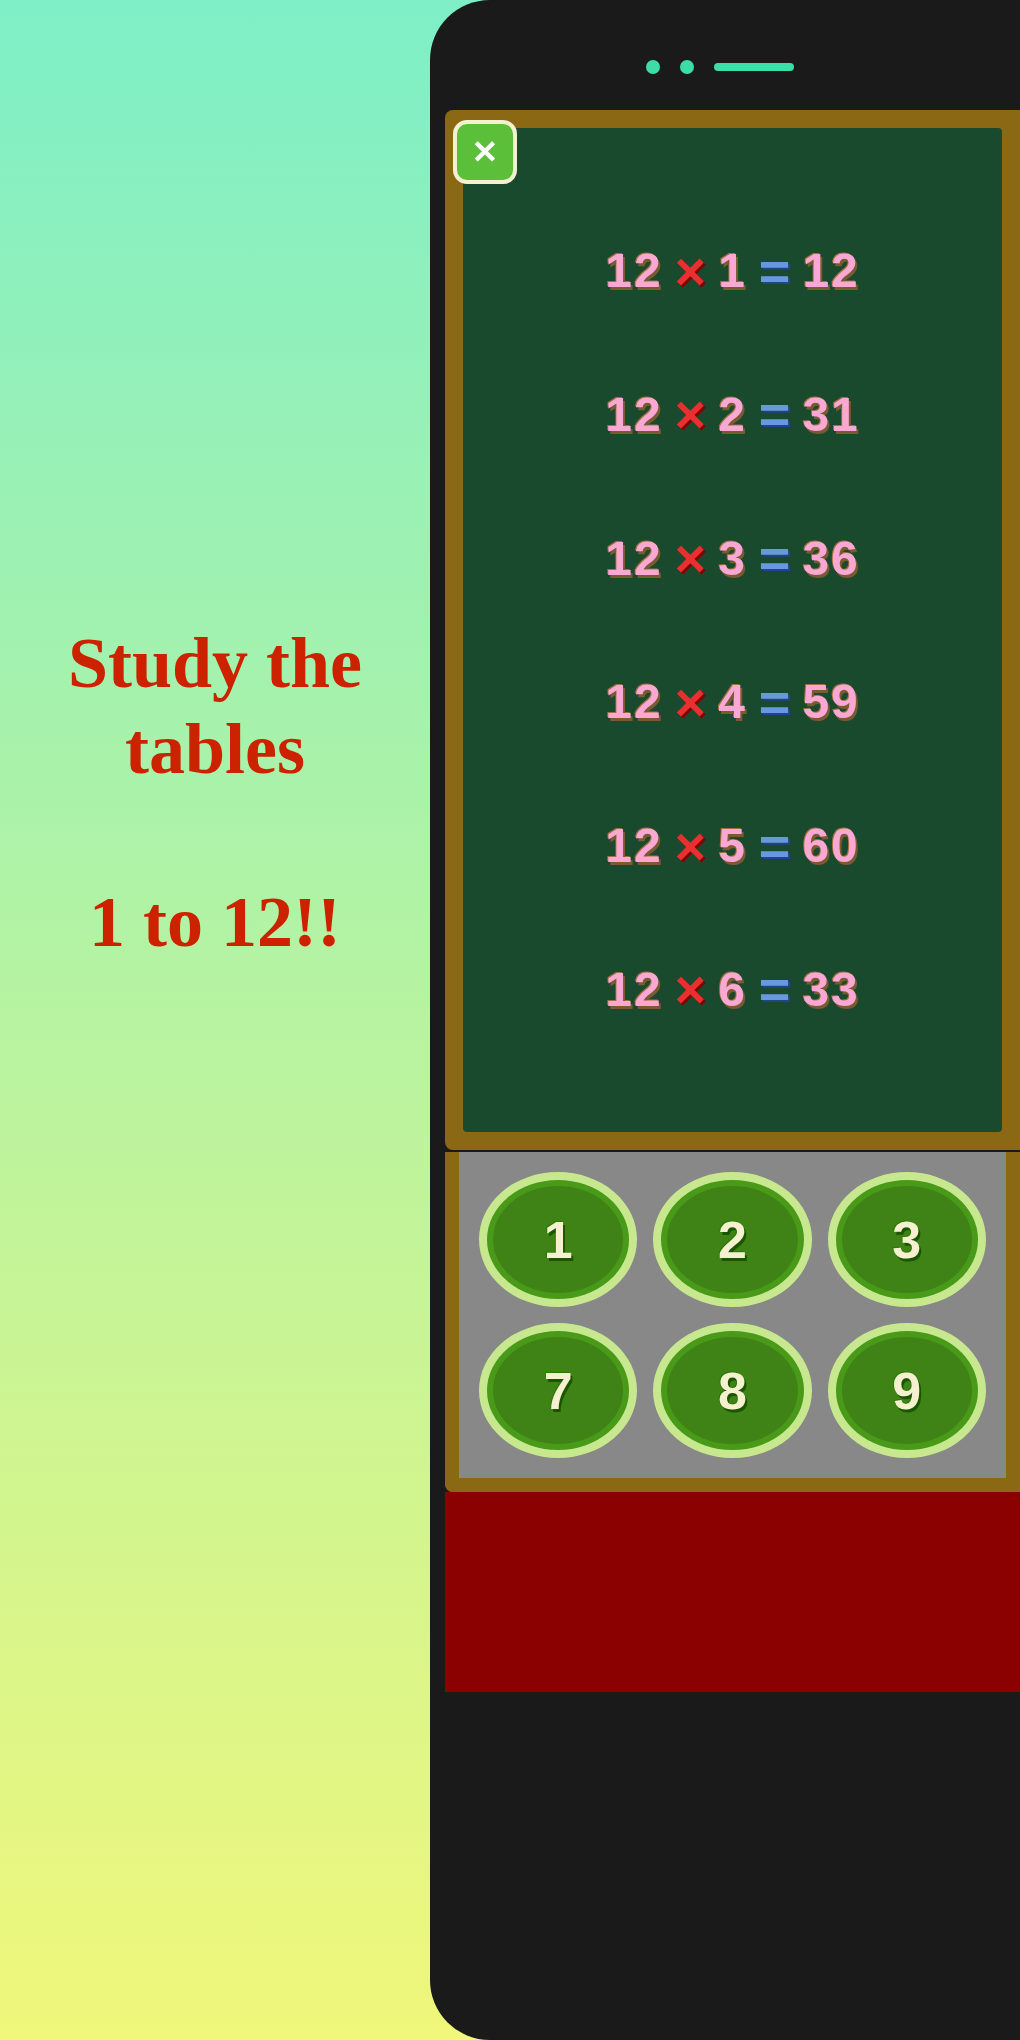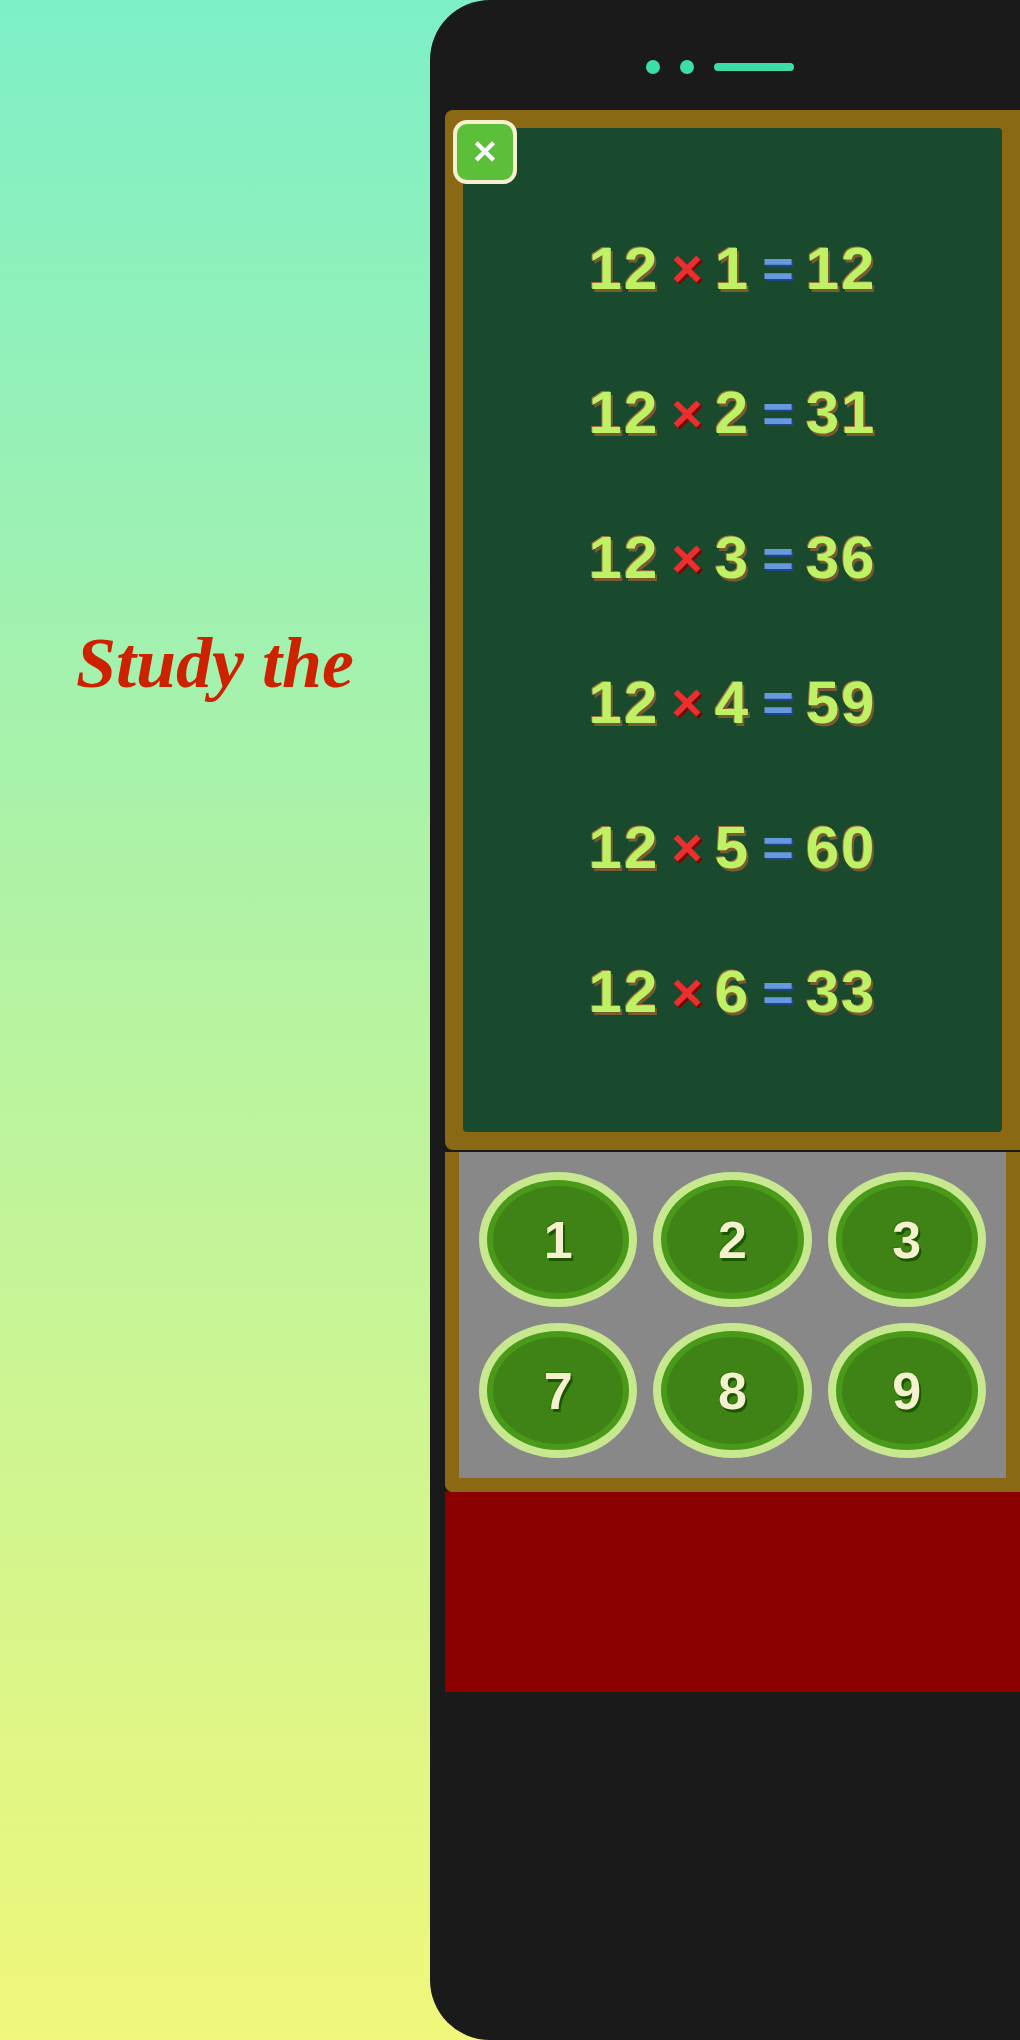--- a/index.html
+++ b/index.html
@@ -14,21 +14,20 @@
     }
 
     
     .left-text {
       position: absolute;
       left: 0;
       top: 600px;
       width: 430px;
       text-align: center;
       padding: 20px;
-      font-style: italic;
     }
 
     .left-text .main-text {
       font-size: 72px;
       font-weight: bold;
       color: #cc2200;
       line-height: 1.2;
       font-family: Georgia, 'Times New Roman', serif;
     }
 
@@ -118,23 +117,23 @@
 
     
     .mult-row {
       display: flex;
       align-items: center;
       justify-content: center;
       gap: 12px;
     }
 
     .num-text {
-      font-size: 60px;
-      font-weight: bold;
-      color: #bef264;
+      font-size: 48px;
+      font-weight: bold;
+      color: #f9a8d4;
       text-shadow: 2px 3px 0px #7a5a30, -1px -1px 0px #a07040;
       font-family: Impact, Arial Black, sans-serif;
       letter-spacing: 2px;
     }
 
     .times-sign {
       font-size: 54px;
       font-weight: bold;
       color: #e83030;
       text-shadow: 2px 2px 0px #800000;
@@ -210,22 +209,23 @@
   <div class="status-dot"></div>
   <div class="status-dot"></div>
   <div class="status-pill"></div>
 </div>
 
 <div class="phone-frame"></div>
 
 <div class="left-text">
   <div class="main-text">
     <span>Study the</span><br>
+    <span>tables</span><br>
     <br>
-    <br>
+    <span>1 to 12!!</span>
   </div>
 </div>
 
 <div class="chalkboard-container">
   <div class="chalkboard-inner">
 
     <div class="close-btn">
       <span class="x-mark">✕</span>
     </div>
 

